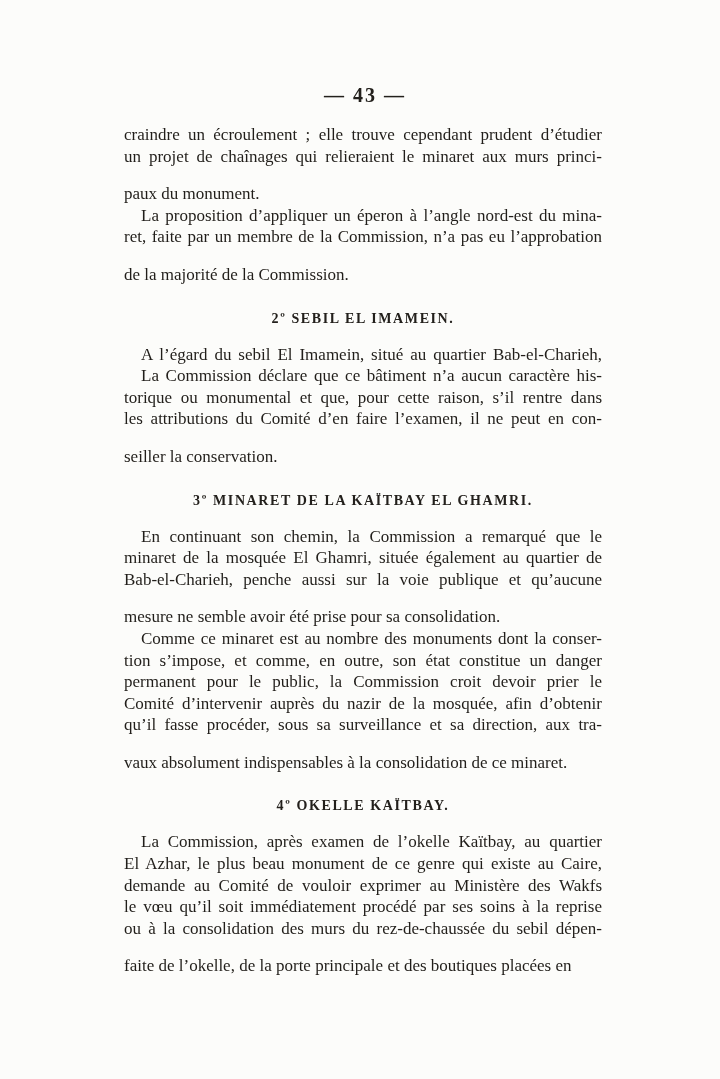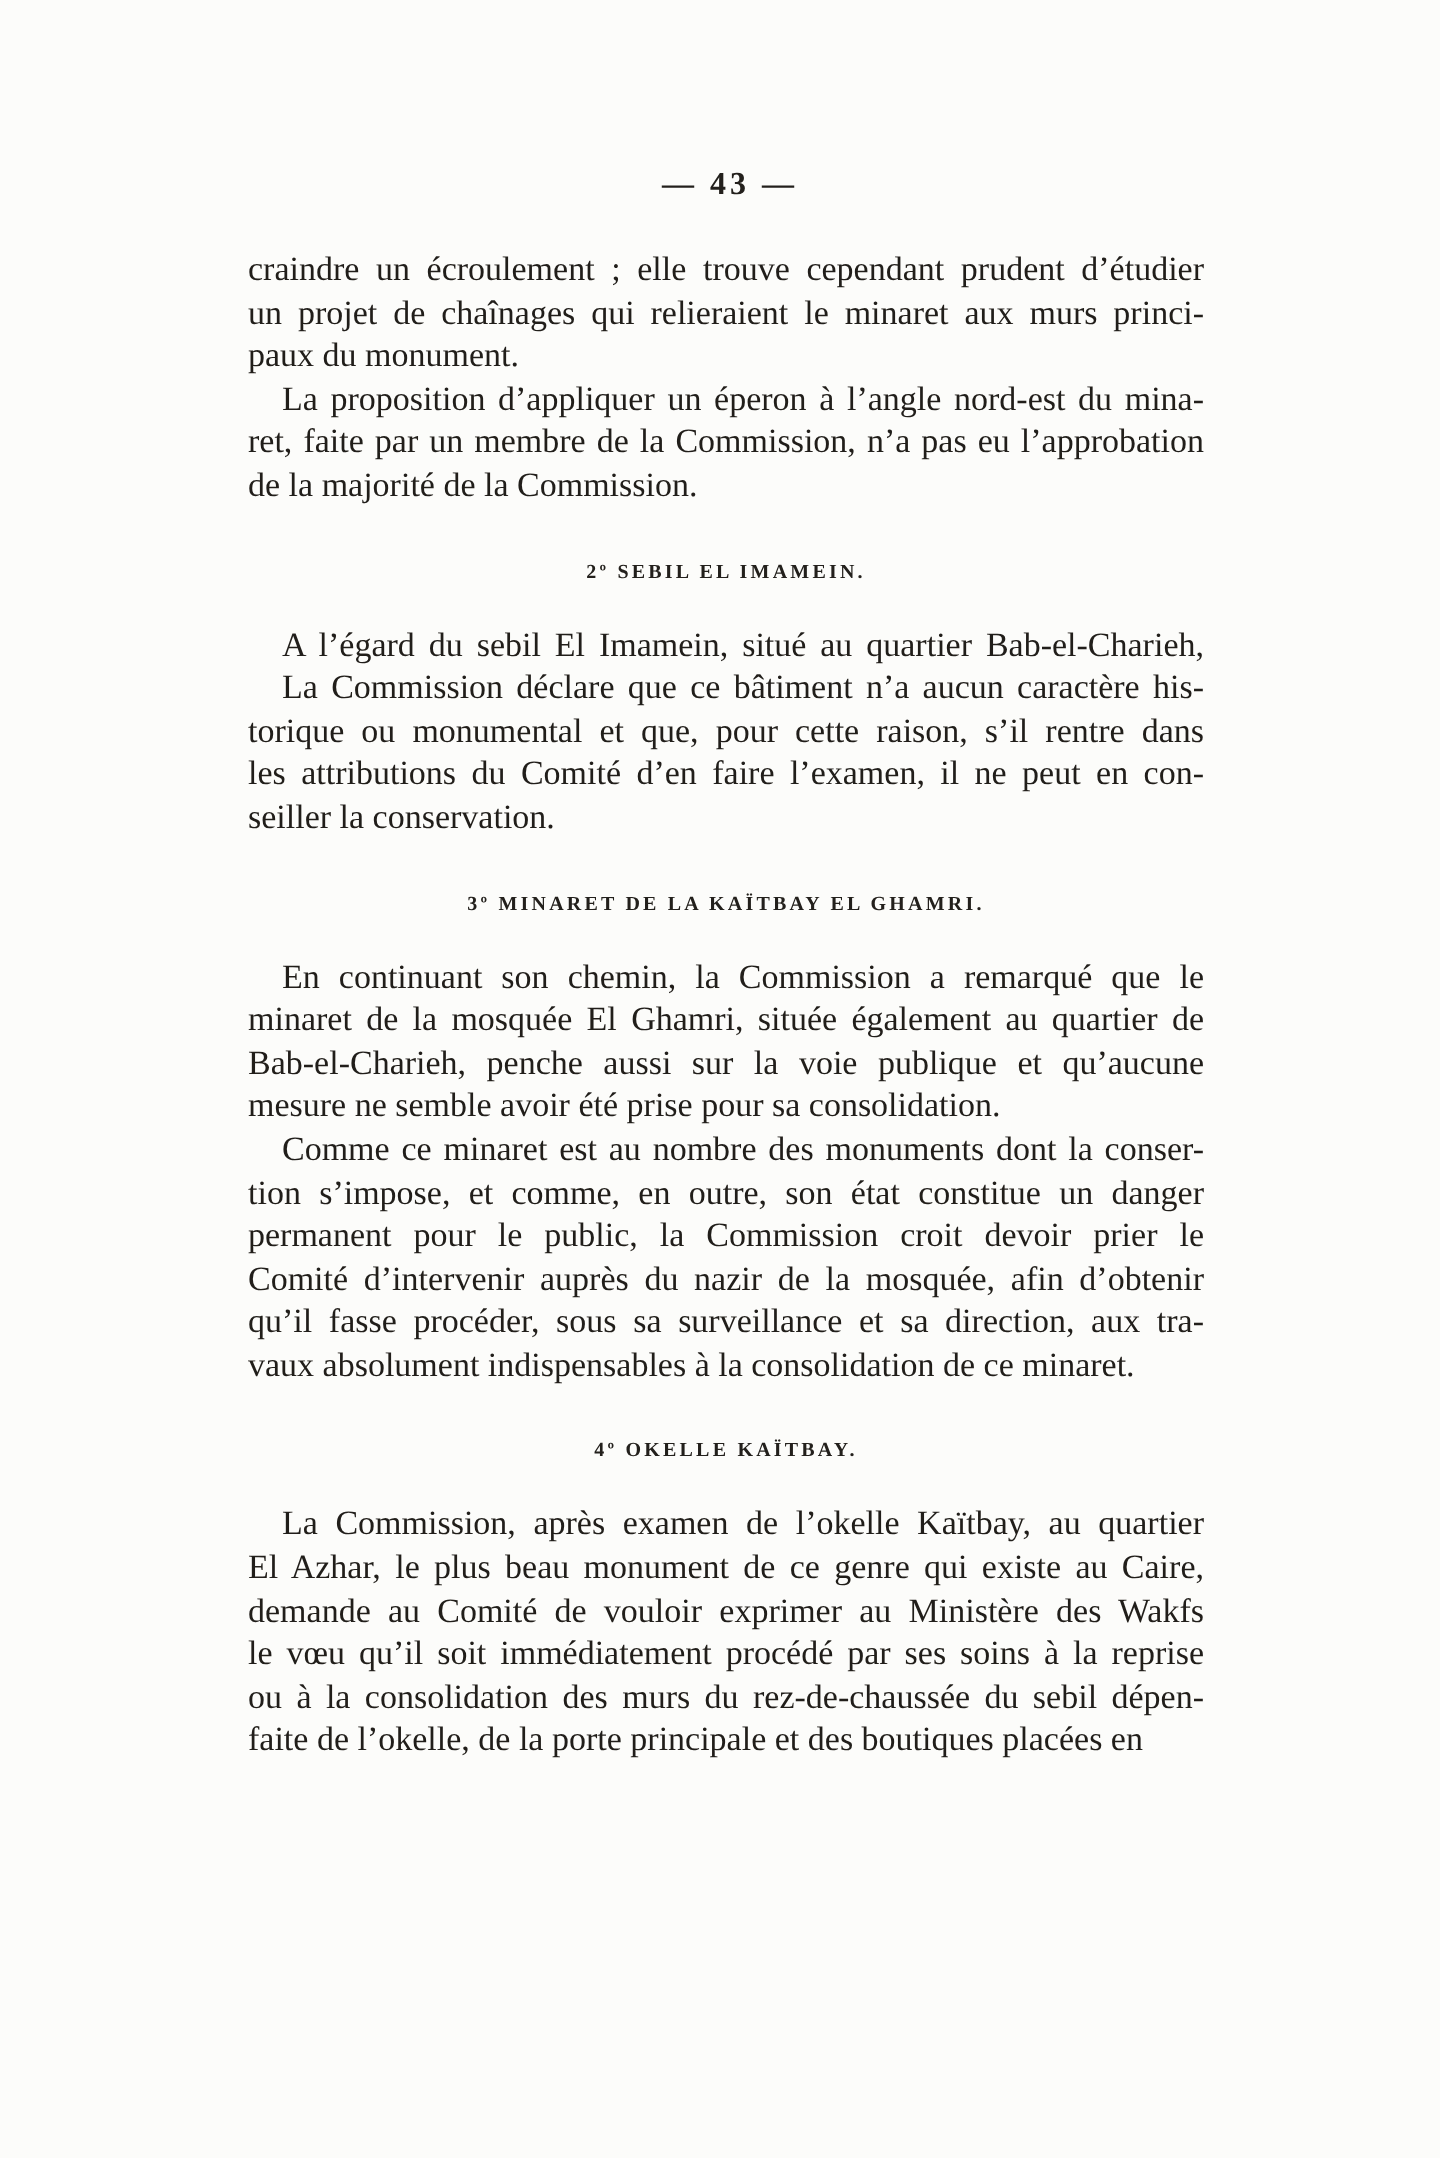--- a/index.html
+++ b/index.html
@@ -12,47 +12,47 @@
     color: #211e1a;
     font-family: "Liberation Serif", "DejaVu Serif", serif;
     overflow: hidden;
   }
   .page-number {
     position: absolute;
     top: 84px;
     left: 0;
     right: 0;
     text-align: center;
-    font-size: 16px;
+    font-size: 20px;
     font-weight: bold;
     letter-spacing: 2px;
     color: #23201c;
     margin-left: 10px;
   }
   .text-block {
     position: absolute;
     left: 124px;
     top: 124px;
     width: 478px;
   }
   .para { margin: 0; }
   .para .line {
     font-size: 17px;
     line-height: 21.6px;
     text-align: justify;
     text-align-last: justify;
     white-space: normal;
     color: #211e1a;
   }
-  .para .line.last { text-align-last: left; }
+  .para .line.last { text-align-last: left; margin-top: 16px; }
   .para.indent .line.first { text-indent: 17px; }
   .heading {
     margin: 24px 0 17px 0;
     text-align: center;
-    font-size: 10px;
+    font-size: 14px;
     line-height: 17px;
     font-weight: bold;
     letter-spacing: 1.6px;
     color: #23201c;
   }
 </style>
 </head>
 <body>
 
 <div class="page">

